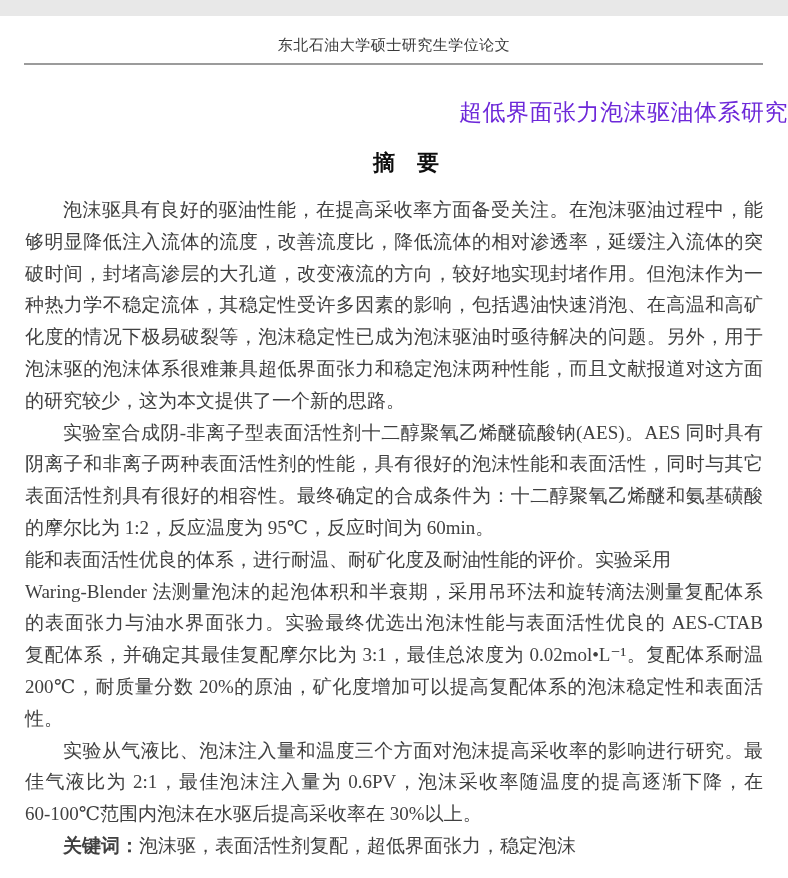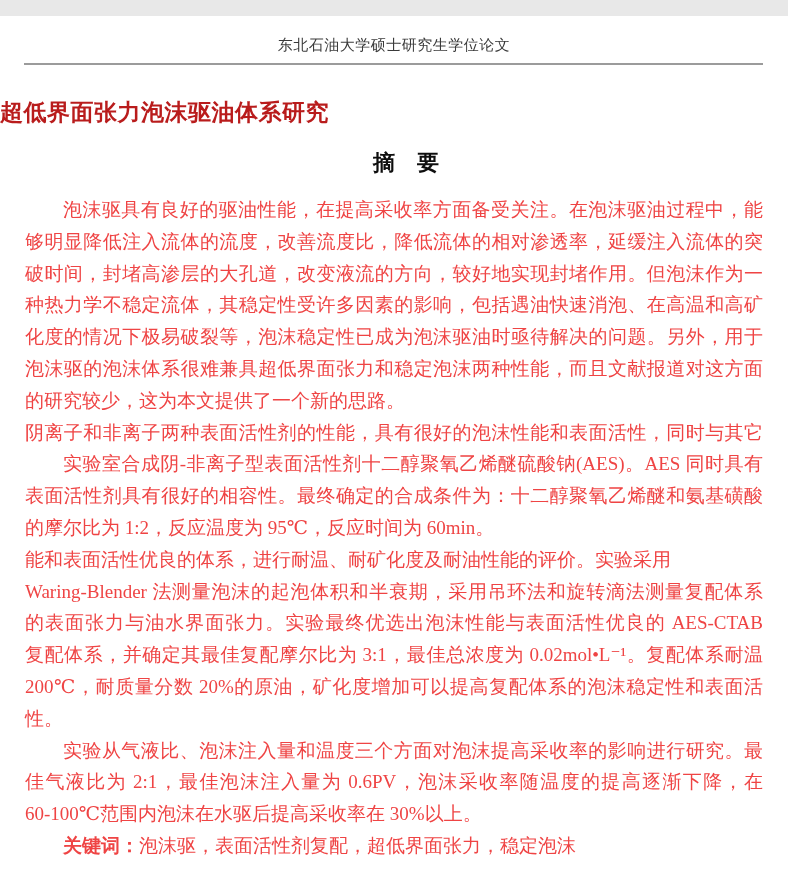--- a/index.html
+++ b/index.html
@@ -32,46 +32,46 @@
     left: 24px;
     width: 739px;
     height: 2px;
     background: #9b9b9b;
   }
   .thesis-title {
     position: absolute;
     top: 81px;
     left: 0;
     width: 100%;
-    text-align: left;
+    text-align: right;
     font-family: "Liberation Sans", "DejaVu Sans", sans-serif;
     font-size: 23px;
-    font-weight: bold;
-    color: #b91c1c;
+    font-weight: normal;
+    color: #6d28d9;
     letter-spacing: 0.5px;
   }
   .abstract-heading {
     position: absolute;
     top: 132px;
     left: 0;
     width: 100%;
     text-align: center;
     font-family: "Liberation Sans", "DejaVu Sans", sans-serif;
     font-size: 22px;
     font-weight: bold;
     color: #0e0e0e;
     padding-left: 12px;
   }
   .abstract-body {
     position: absolute;
     top: 178px;
     left: 25px;
     width: 738px;
     font-size: 19px;
-    color: #ef4444;
+    color: #404040;
   }
   .line {
     height: 31.8px;
     line-height: 31.8px;
     white-space: nowrap;
     text-align: left;
   }
   .line.just {
     white-space: normal;
     text-align: justify;
@@ -101,22 +101,22 @@
 
   <div class="abstract-body">
     <div>
         <div class="line indent just">泡沫驱具有良好的驱油性能，在提高采收率方面备受关注。在泡沫驱油过程中，能</div>
         <div class="line just">够明显降低注入流体的流度，改善流度比，降低流体的相对渗透率，延缓注入流体的突</div>
         <div class="line just">破时间，封堵高渗层的大孔道，改变液流的方向，较好地实现封堵作用。但泡沫作为一</div>
         <div class="line just">种热力学不稳定流体，其稳定性受许多因素的影响，包括遇油快速消泡、在高温和高矿</div>
         <div class="line just">化度的情况下极易破裂等，泡沫稳定性已成为泡沫驱油时亟待解决的问题。另外，用于</div>
         <div class="line just">泡沫驱的泡沫体系很难兼具超低界面张力和稳定泡沫两种性能，而且文献报道对这方面</div>
         <div class="line">的研究较少，这为本文提供了一个新的思路。</div>
+        <div class="line indent just">实验室合成阴-非离子型表面活性剂十二醇聚氧乙烯醚硫酸钠(AES)。AES 同时具有</div>
         <div class="line just">阴离子和非离子两种表面活性剂的性能，具有很好的泡沫性能和表面活性，同时与其它</div>
-        <div class="line indent just">实验室合成阴-非离子型表面活性剂十二醇聚氧乙烯醚硫酸钠(AES)。AES 同时具有</div>
         <div class="line just">表面活性剂具有很好的相容性。最终确定的合成条件为：十二醇聚氧乙烯醚和氨基磺酸</div>
         <div class="line">的摩尔比为 1:2，反应温度为 95℃，反应时间为 60min。</div>
         <div class="line">能和表面活性优良的体系，进行耐温、耐矿化度及耐油性能的评价。实验采用</div>
         <div class="line just">Waring-Blender 法测量泡沫的起泡体积和半衰期，采用吊环法和旋转滴法测量复配体系</div>
         <div class="line just">的表面张力与油水界面张力。实验最终优选出泡沫性能与表面活性优良的 AES-CTAB</div>
         <div class="line just">复配体系，并确定其最佳复配摩尔比为 3:1，最佳总浓度为 0.02mol•L⁻¹。复配体系耐温</div>
         <div class="line just">200℃，耐质量分数 20%的原油，矿化度增加可以提高复配体系的泡沫稳定性和表面活</div>
         <div class="line">性。</div>
         <div class="line indent just">实验从气液比、泡沫注入量和温度三个方面对泡沫提高采收率的影响进行研究。最</div>
         <div class="line just">佳气液比为 2:1，最佳泡沫注入量为 0.6PV，泡沫采收率随温度的提高逐渐下降，在</div>

